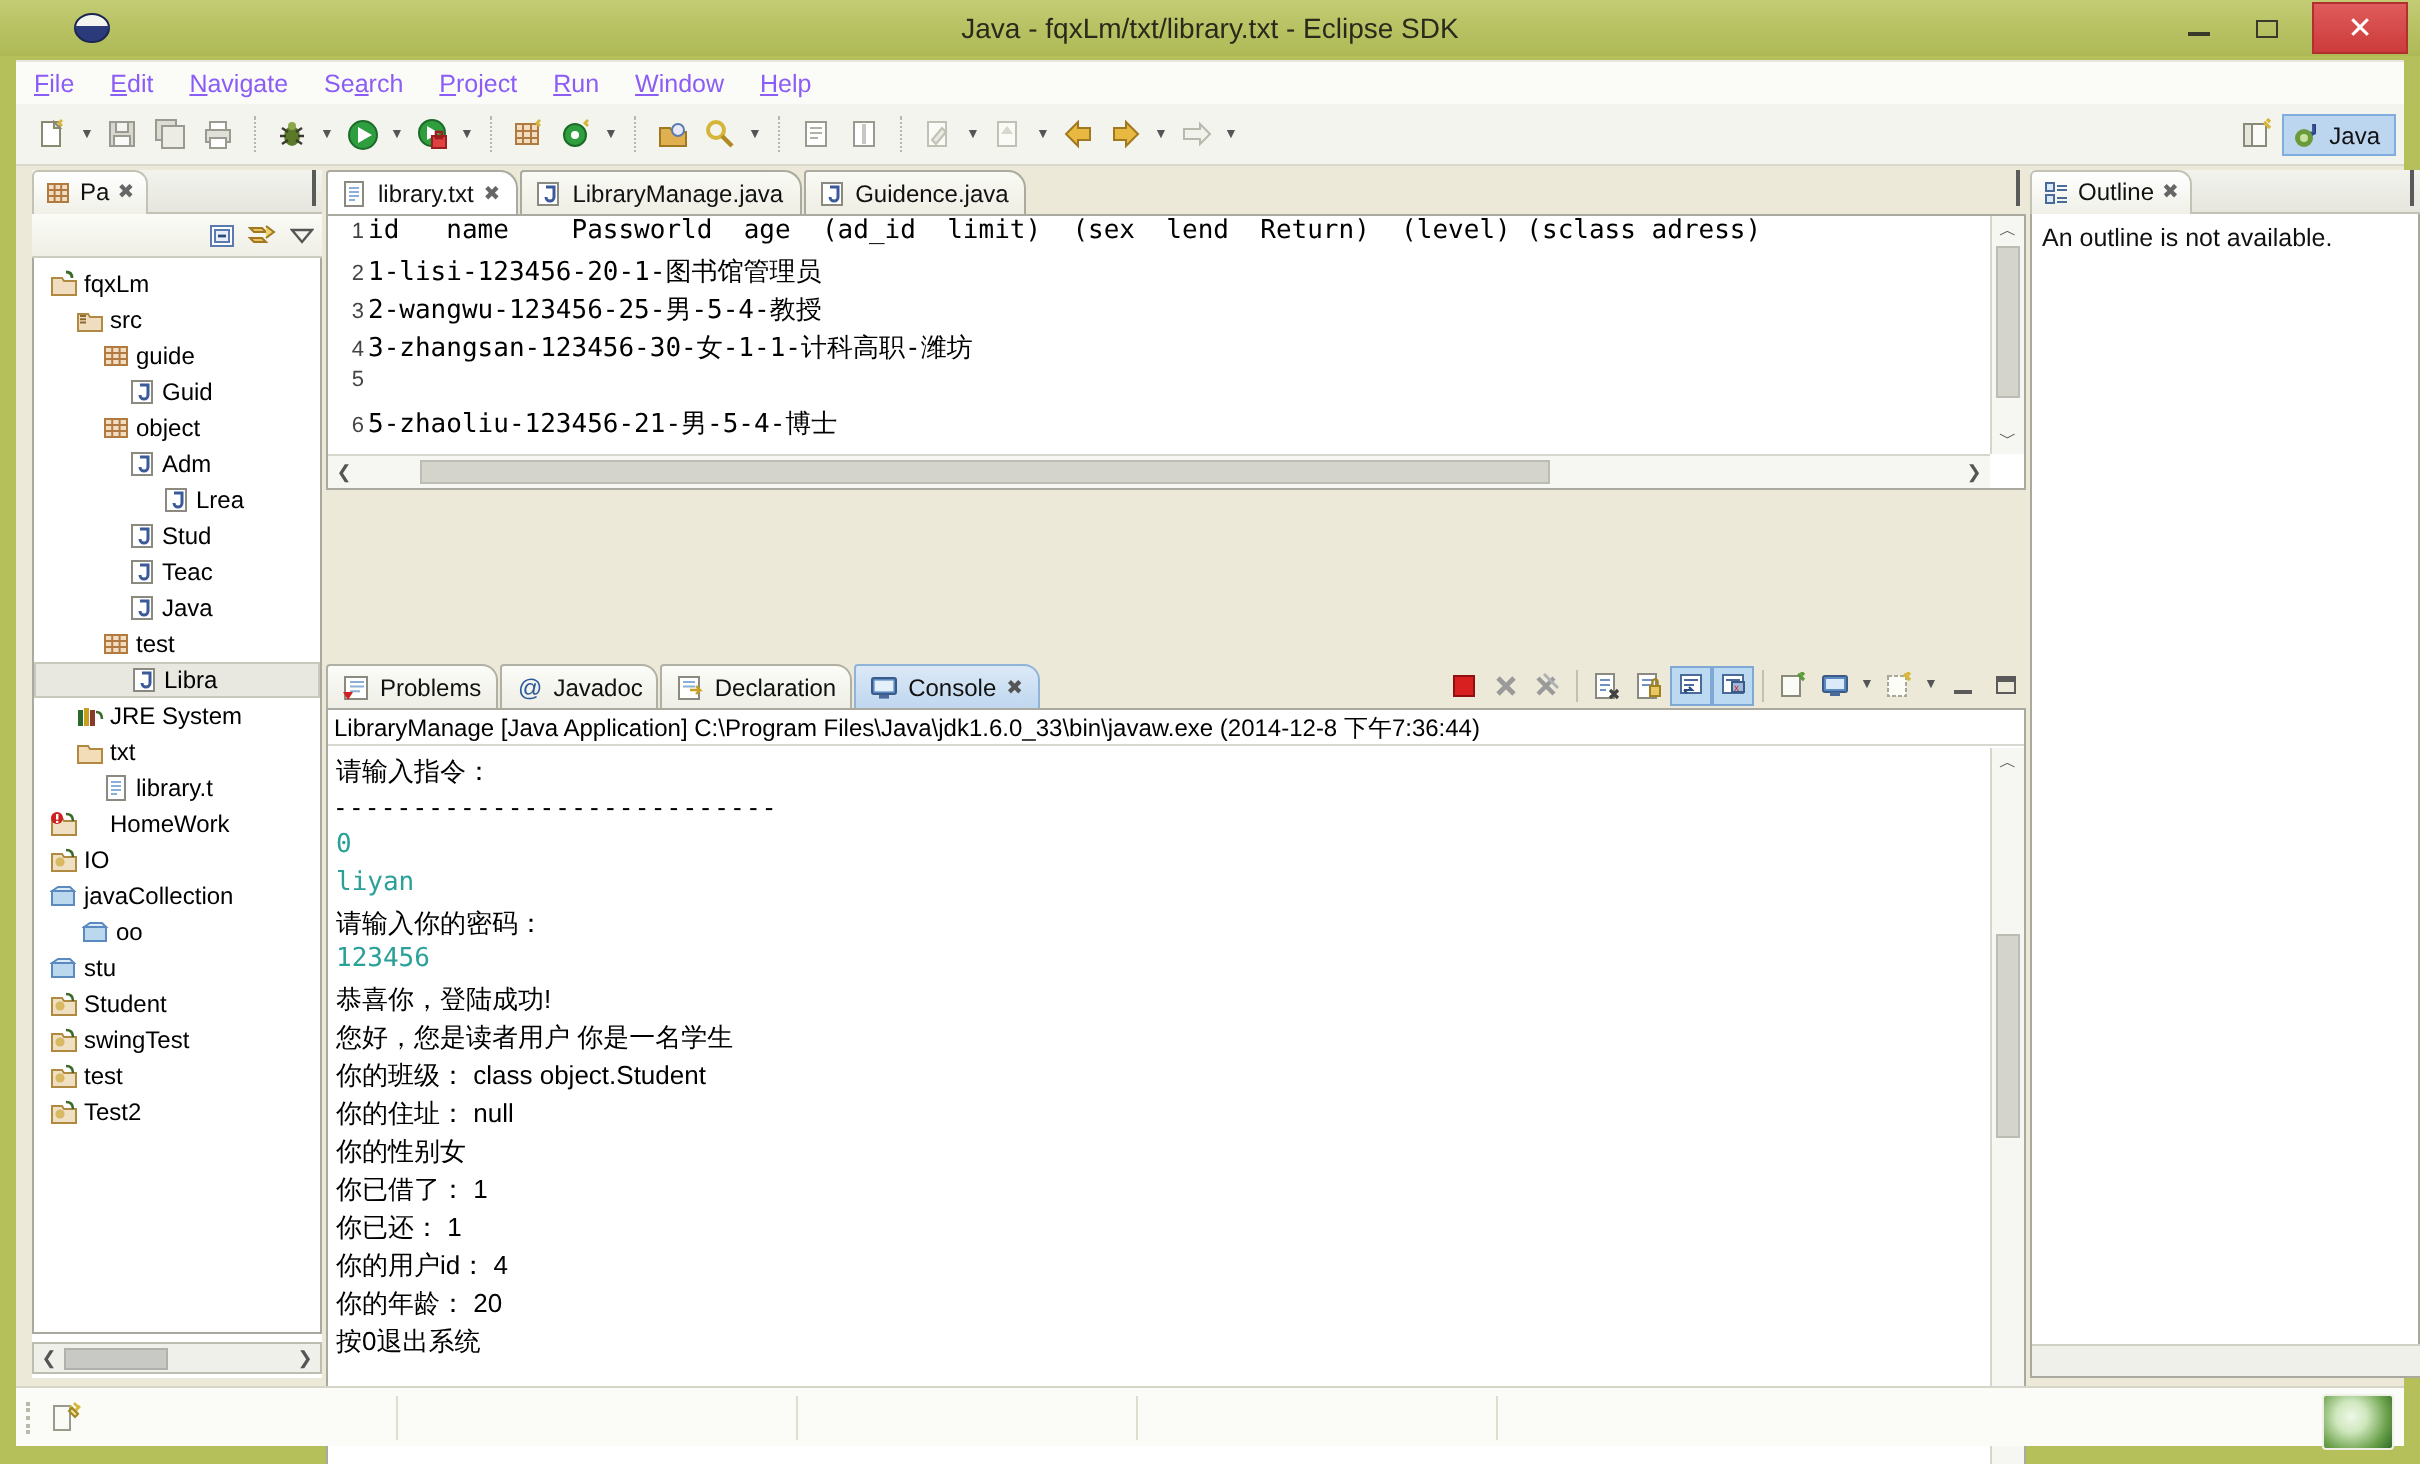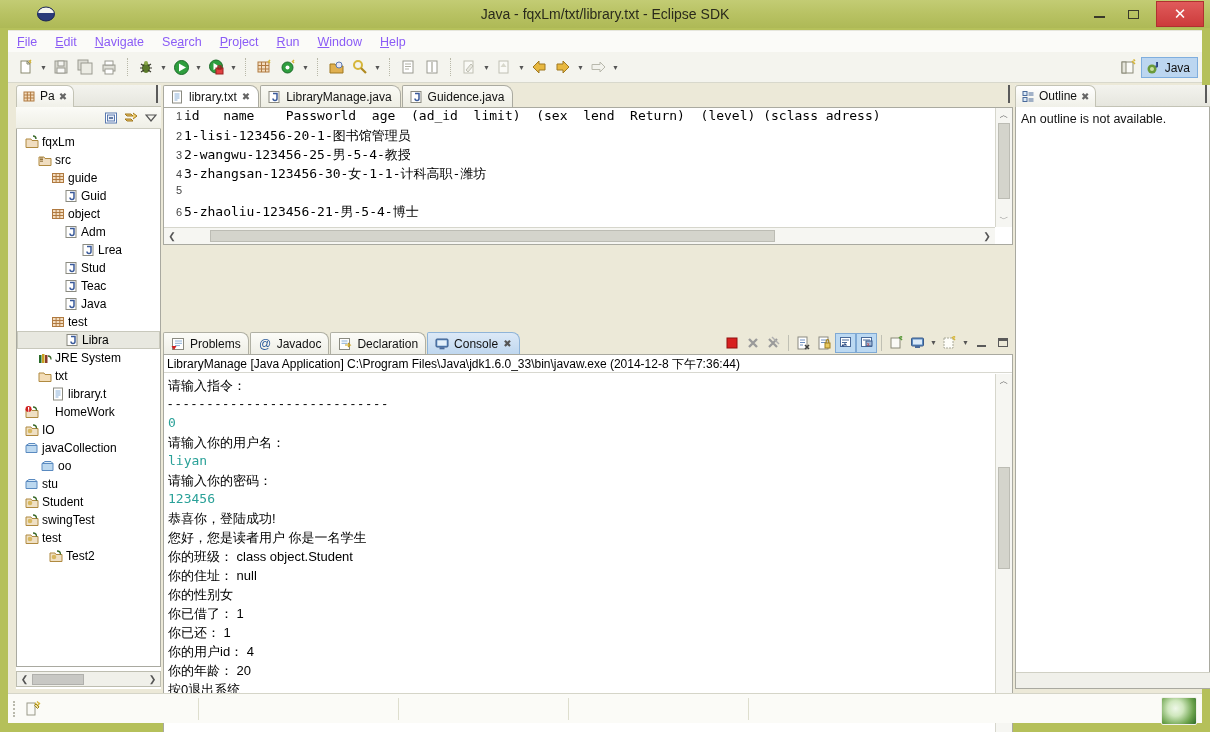--- a/index.html
+++ b/index.html
@@ -748,21 +748,21 @@
           <div class="tree-row" style="padding-left: 8px;">
             <span style="display: inline-flex;">
               <svg width="14" height="14" viewBox="0 0 14 14">
                 <path d="M1 4 l5 0 l1 1.5 l6 0 l0 7 l-12 0 z" fill="#efe0c4" stroke="#b08a40"></path>
                 <circle cx="5" cy="8" r="2.3" fill="#d8b860"></circle>
                 <path d="M8 2 q3.5 0 3.5 3.5" fill="none" stroke="#3a6a2a" stroke-width="1.3"></path>
               </svg>
             </span>
             <span>test</span>
           </div>
-          <div class="tree-row" style="padding-left: 8px; margin-left: 24px;">
+          <div class="tree-row" style="padding-left: 8px;">
             <span style="display: inline-flex;">
               <svg width="14" height="14" viewBox="0 0 14 14">
                 <path d="M1 4 l5 0 l1 1.5 l6 0 l0 7 l-12 0 z" fill="#efe0c4" stroke="#b08a40"></path>
                 <circle cx="5" cy="8" r="2.3" fill="#d8b860"></circle>
                 <path d="M8 2 q3.5 0 3.5 3.5" fill="none" stroke="#3a6a2a" stroke-width="1.3"></path>
               </svg>
             </span>
             <span>Test2</span>
           </div>
         </div>
@@ -951,21 +951,20 @@
         <div class="ct-btn">
             <span class="mini-max"></span>
           </div>
       </div>
       <div class="console-body">
         <div class="console-header">LibraryManage [Java Application] C:\Program Files\Java\jdk1.6.0_33\bin\javaw.exe (2014-12-8 下午7:36:44)</div>
         <div class="console-out" id="console-out">
             <div class="cline mixed">请输入指令：</div>
             <div class="cline mixed">- - - - - - - - - - - - - - - - - - - - - - - - - - - -</div>
             <div class="cline inp">0</div>
-            <div class="cline mixed">请输入你的用户名：</div>
             <div class="cline inp">liyan</div>
             <div class="cline mixed">请输入你的密码：</div>
             <div class="cline inp">123456</div>
             <div class="cline mixed">恭喜你，登陆成功!</div>
             <div class="cline mixed">您好，您是读者用户 你是一名学生</div>
             <div class="cline mixed">你的班级： class object.Student</div>
             <div class="cline mixed">你的住址： null</div>
             <div class="cline mixed">你的性别女</div>
             <div class="cline mixed">你已借了： 1</div>
             <div class="cline mixed">你已还： 1</div>

